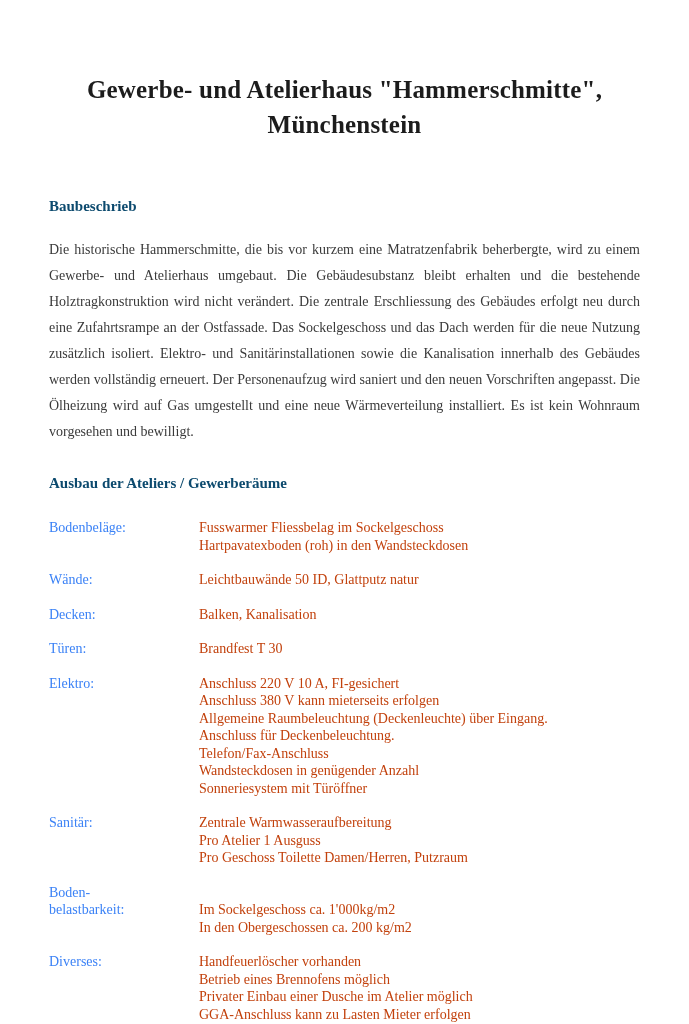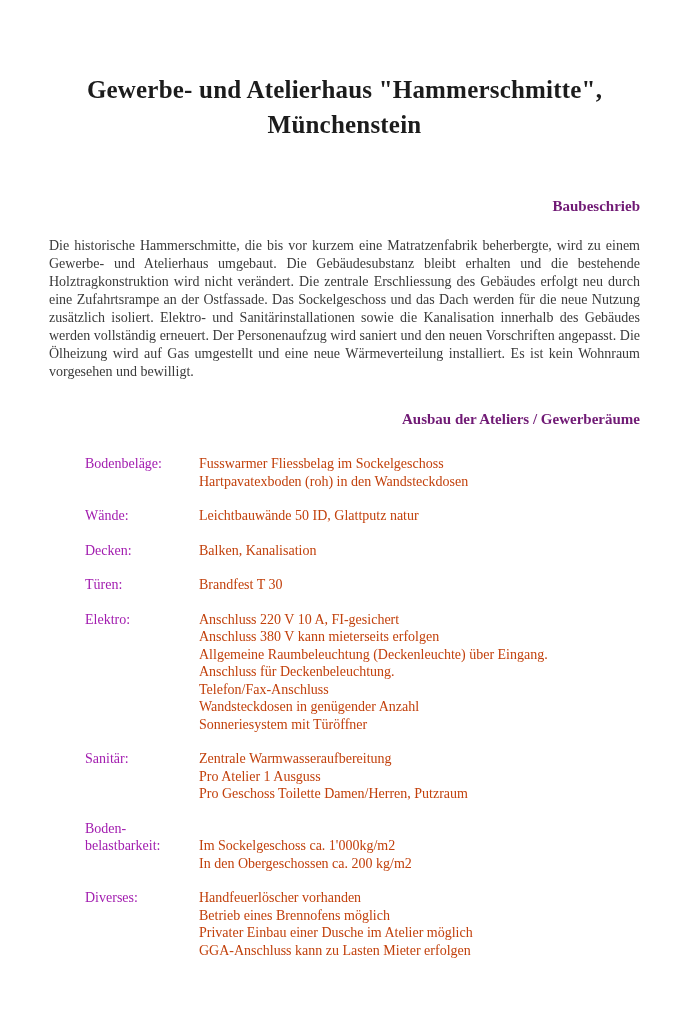--- a/index.html
+++ b/index.html
@@ -23,44 +23,43 @@
     font-size: 25px;
     line-height: 35px;
     font-weight: bold;
     color: #1c1c1c;
     letter-spacing: 0.2px;
   }
   .section-heading {
     margin: 0;
     font-size: 15px;
     font-weight: bold;
-    color: #701a75;
-    text-align: right;
+    color: #0c4a6e;
   }
   .heading-baubeschrieb { margin-top: 56px; }
   .heading-ausbau      { margin-top: 30px; }
   .intro-paragraph {
     margin: 22px 0 0 0;
     font-size: 14px;
-    line-height: 18px;
+    line-height: 26px;
     text-align: justify;
     color: #3a3a3a;
   }
   .spec-table {
     margin-top: 27px;
   }
   .spec-row {
     display: grid;
     grid-template-columns: 150px 1fr;
     margin-bottom: 17px;
     font-size: 14px;
     line-height: 17.5px;
   }
   .spec-row.tight { margin-bottom: 0; }
-  .spec-label { color: #a21caf; margin-left: 36px; }
+  .spec-label { color: #3b82f6; }
   .spec-value { color: #c2410c; }
 </style>
 </head>
 <body>
 
 <div class="page">
 
   <h1 class="doc-title">
     <span>Gewerbe- und Atelierhaus "Hammerschmitte",</span><br>
     <span>Münchenstein</span>

